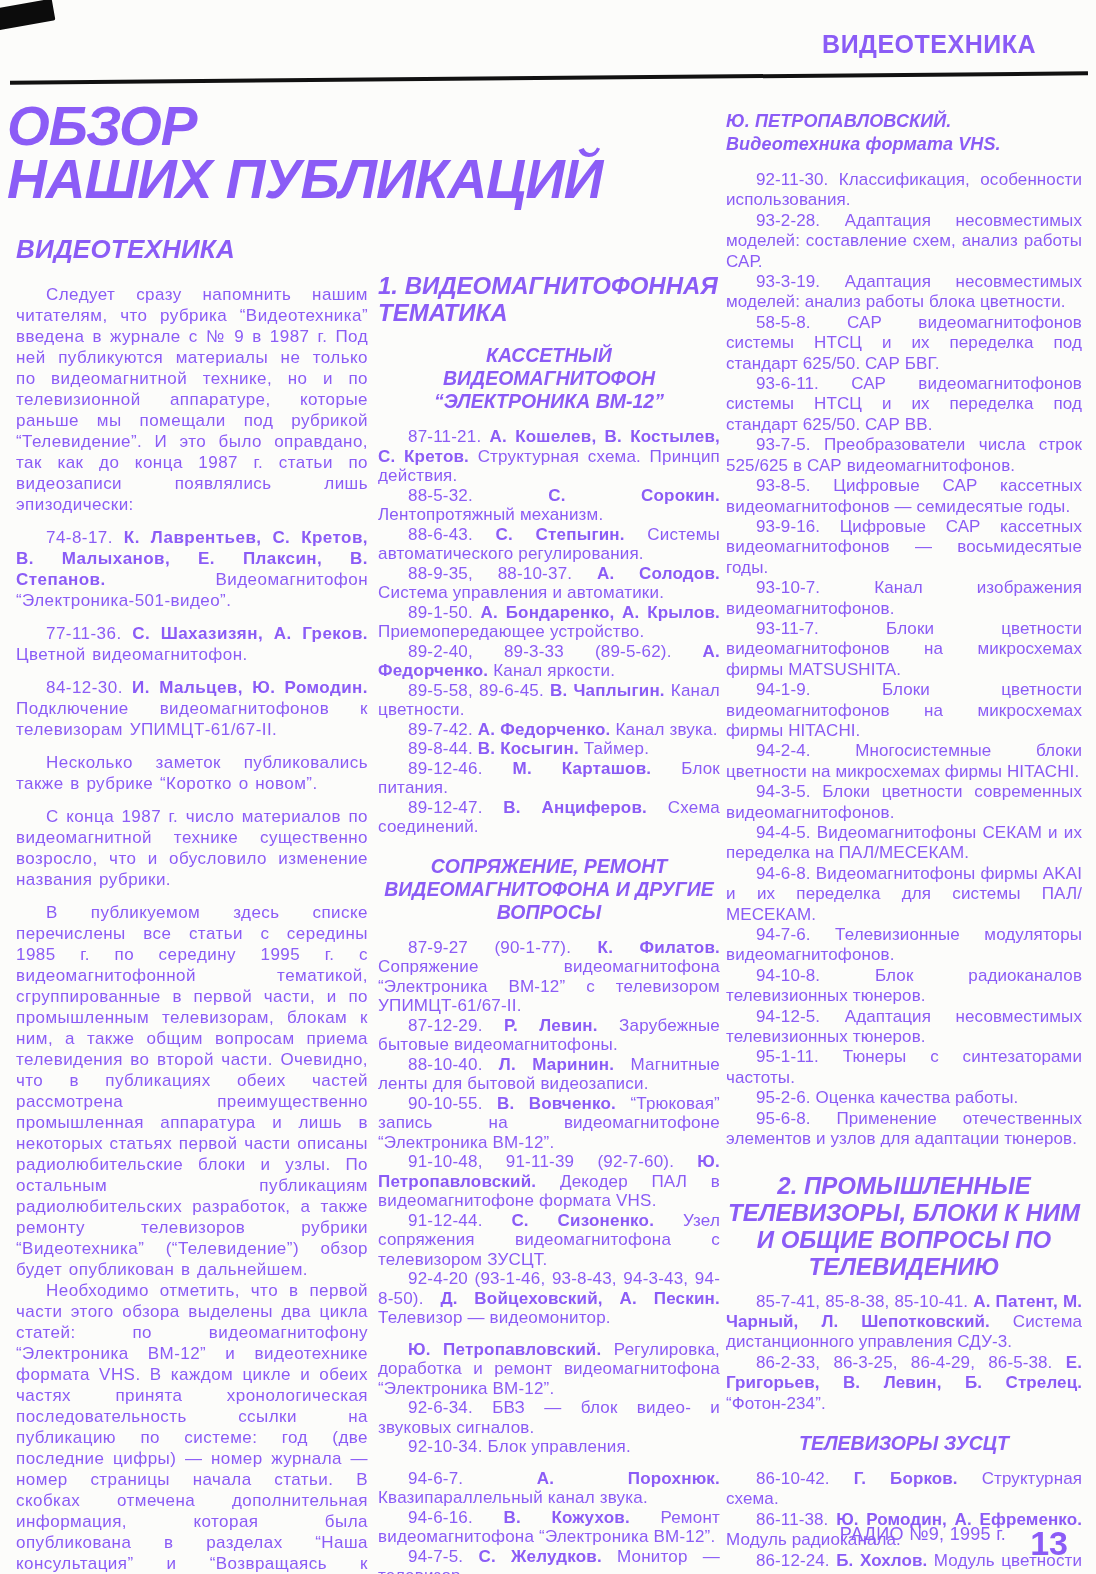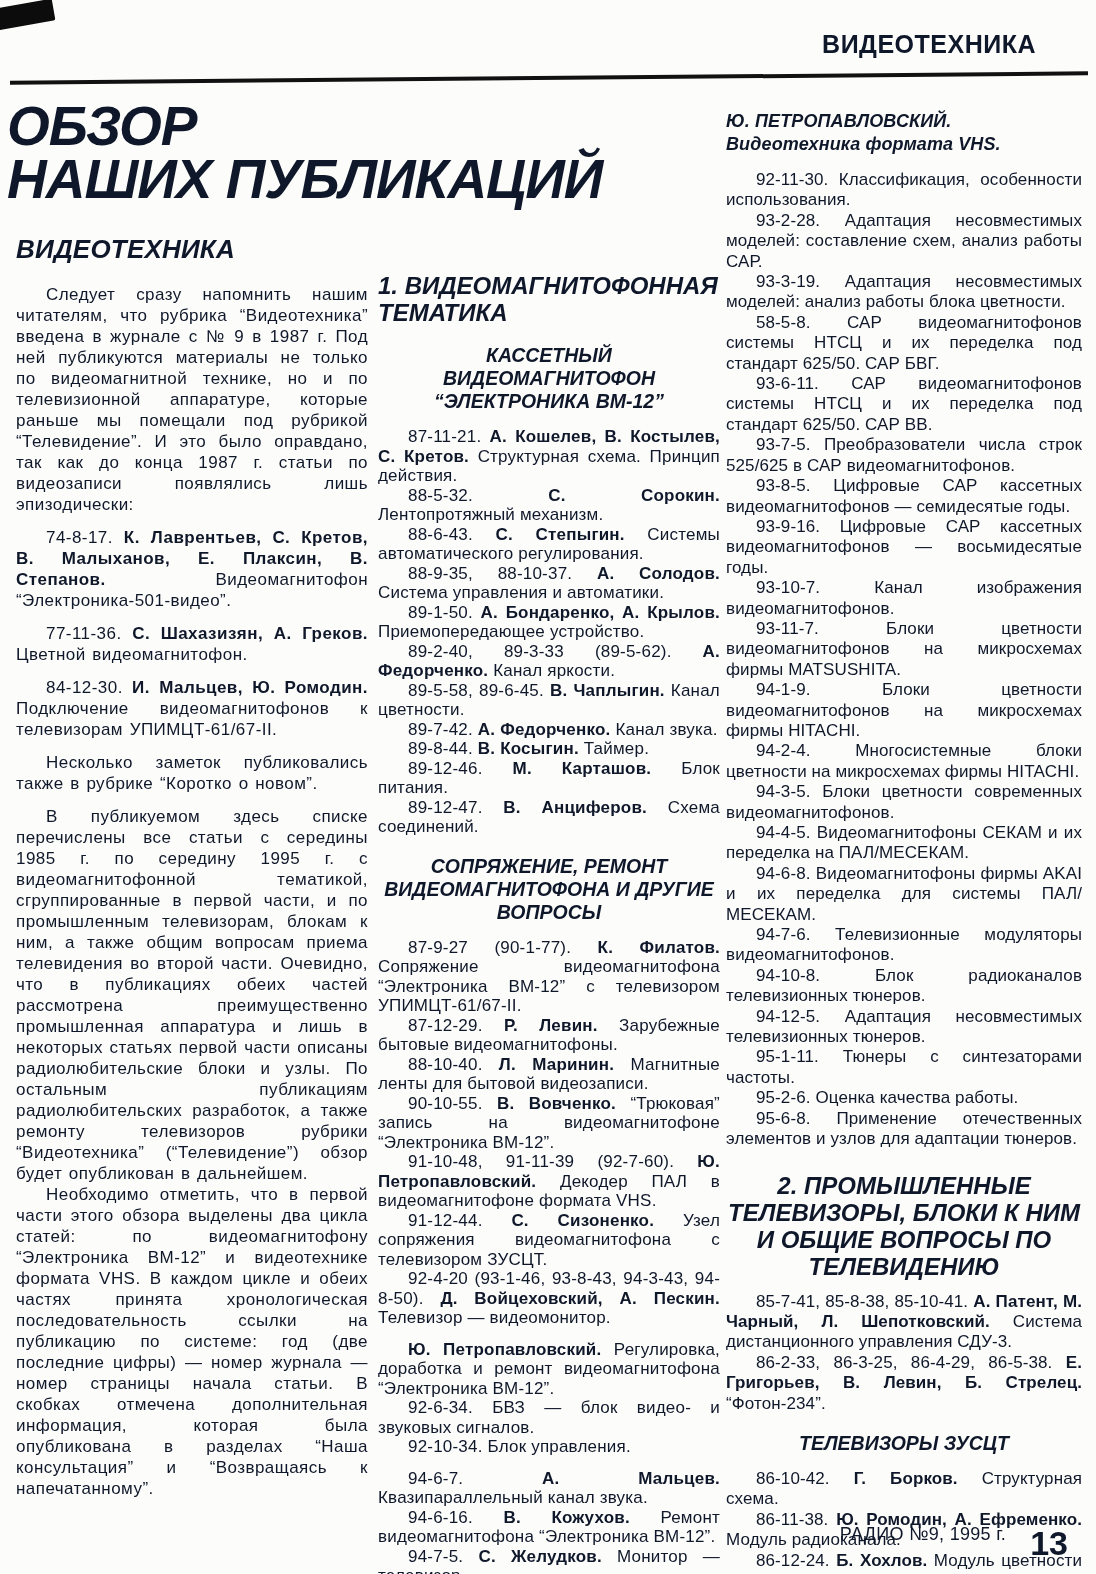--- a/index.html
+++ b/index.html
@@ -1,18 +1,18 @@
 <!DOCTYPE html>
 <html lang="ru"><head>
 <meta charset="utf-8">
 <style>
   html,body{margin:0;padding:0;background:#777;}
   .page{
     position:relative;width:1096px;height:1574px;margin:0 auto;
-    background:#fcfcfa;color:#0f172a;overflow:hidden;
+    background:#fcfcfa;color:#8b5cf6;overflow:hidden;
     font-family:"Liberation Sans","DejaVu Sans",sans-serif;
   }
   .corner-mark{
     position:absolute;left:-10px;top:4px;width:64px;height:22px;
     background:#0c0c0c;transform:rotate(-10deg);border-radius:2px;
   }
   .rubric{
     position:absolute;top:30px;right:60px;
     font-size:25px;font-weight:bold;letter-spacing:.5px;
   }
@@ -71,20 +71,21 @@
     <span>НАШИХ ПУБЛИКАЦИЙ</span>
   </h1>
   <div class="subtitle">ВИДЕОТЕХНИКА</div>
 
   <div class="col col-left">
       <p class="para">Следует сразу напомнить нашим читателям, что рубрика “Видеотехника” введена в журнале с № 9 в 1987 г. Под ней публикуются материалы не только по видеомагнитной технике, но и по телевизионной аппаратуре, которые раньше мы помещали под рубрикой “Телевидение”. И это было оправдано, так как до конца 1987 г. статьи по видеозаписи появлялись лишь эпизодически:</p>
       <p class="entry gap"><span class="ref">74-8-17.</span> <span class="authors">К. Лаврентьев, С. Кретов, В. Малыханов, Е. Плаксин, В. Степанов.</span> <span class="desc">Видеомагнитофон “Электроника-501-видео”.</span> </p>
       <p class="entry gap"><span class="ref">77-11-36.</span> <span class="authors">С. Шахазизян, А. Греков.</span> <span class="desc">Цветной видеомагнитофон.</span> </p>
       <p class="entry gap"><span class="ref">84-12-30.</span> <span class="authors">И. Мальцев, Ю. Ромодин.</span> <span class="desc">Подключение видеомагнитофонов к телевизорам УПИМЦТ-61/67-II.</span> </p>
       <p class="para gap">Несколько заметок публиковались также в рубрике “Коротко о новом”.</p>
+      <p class="para gap">С конца 1987 г. число материалов по видеомагнитной технике существенно возросло, что и обусловило изменение названия рубрики.</p>
       <p class="para gap">В публикуемом здесь списке перечислены все статьи с середины 1985 г. по середину 1995 г. с видеомагнитофонной тематикой, сгруппированные в первой части, и по промышленным телевизорам, блокам к ним, а также общим вопросам приема телевидения во второй части. Очевидно, что в публикациях обеих частей рассмотрена преимущественно промышленная аппаратура и лишь в некоторых статьях первой части описаны радиолюбительские блоки и узлы. По остальным публикациям радиолюбительских разработок, а также ремонту телевизоров рубрики “Видеотехника” (“Телевидение”) обзор будет опубликован в дальнейшем.</p>
       <p class="para">Необходимо отметить, что в первой части этого обзора выделены два цикла статей: по видеомагнитофону “Электроника ВМ-12” и видеотехнике формата VHS. В каждом цикле и обеих частях принята хронологическая последовательность ссылки на публикацию по системе: год (две последние цифры) — номер журнала — номер страницы начала статьи. В скобках отмечена дополнительная информация, которая была опубликована в разделах “Наша консультация” и “Возвращаясь к напечатанному”.</p>
     </div>
   <div class="col col-mid">
       <h2>1. ВИДЕОМАГНИТОФОННАЯ ТЕМАТИКА</h2>
       <h3 class="gap">КАССЕТНЫЙ ВИДЕОМАГНИТОФОН “ЭЛЕКТРОНИКА ВМ-12”</h3>
       <p class="entry"><span class="ref">87-11-21.</span> <span class="authors">А. Кошелев, В. Костылев, С. Кретов.</span> <span class="desc">Структурная схема. Принцип действия.</span> </p>
       <p class="entry"><span class="ref">88-5-32.</span> <span class="authors">С. Сорокин.</span> <span class="desc">Лентопротяжный механизм.</span> </p>
       <p class="entry"><span class="ref">88-6-43.</span> <span class="authors">С. Степыгин.</span> <span class="desc">Системы автоматического регулирования.</span> </p>
       <p class="entry"><span class="ref">88-9-35, 88-10-37.</span> <span class="authors">А. Солодов.</span> <span class="desc">Система управления и автоматики.</span> </p>
@@ -99,21 +100,21 @@
       <p class="entry"><span class="ref">87-9-27 (90-1-77).</span> <span class="authors">К. Филатов.</span> <span class="desc">Сопряжение видеомагнитофона “Электроника ВМ-12” с телевизором УПИМЦТ-61/67-II.</span> </p>
       <p class="entry"><span class="ref">87-12-29.</span> <span class="authors">Р. Левин.</span> <span class="desc">Зарубежные бытовые видеомагнитофоны.</span> </p>
       <p class="entry"><span class="ref">88-10-40.</span> <span class="authors">Л. Маринин.</span> <span class="desc">Магнитные ленты для бытовой видеозаписи.</span> </p>
       <p class="entry"><span class="ref">90-10-55.</span> <span class="authors">В. Вовченко.</span> <span class="desc">“Трюковая” запись на видеомагнитофоне “Электроника ВМ-12”.</span> </p>
       <p class="entry"><span class="ref">91-10-48, 91-11-39 (92-7-60).</span> <span class="authors">Ю. Петропавловский.</span> <span class="desc">Декодер ПАЛ в видеомагнитофоне формата VHS.</span> </p>
       <p class="entry"><span class="ref">91-12-44.</span> <span class="authors">С. Сизоненко.</span> <span class="desc">Узел сопряжения видеомагнитофона с телевизором ЗУСЦТ.</span> </p>
       <p class="entry"><span class="ref">92-4-20 (93-1-46, 93-8-43, 94-3-43, 94-8-50).</span> <span class="authors">Д. Войцеховский, А. Пескин.</span> <span class="desc">Телевизор — видеомонитор.</span> </p>
       <p class="entry gap"><span class="authors">Ю. Петропавловский.</span> <span class="desc">Регулировка, доработка и ремонт видеомагнитофона “Электроника ВМ-12”.</span> </p>
       <p class="entry"><span class="ref">92-6-34.</span> <span class="desc">БВЗ — блок видео- и звуковых сигналов.</span> </p>
       <p class="entry"><span class="ref">92-10-34.</span> <span class="desc">Блок управления.</span> </p>
-      <p class="entry gap"><span class="ref">94-6-7.</span> <span class="authors">А. Мальцев.</span> <span class="desc">Квазипараллельный канал звука.</span> </p>
+      <p class="entry gap"><span class="ref">94-6-7.</span> <span class="authors">А. Порохнюк.</span> <span class="desc">Квазипараллельный канал звука.</span> </p>
       <p class="entry"><span class="ref">94-6-16.</span> <span class="authors">В. Кожухов.</span> <span class="desc">Ремонт видеомагнитофона “Электроника ВМ-12”.</span> </p>
       <p class="entry"><span class="ref">94-7-5.</span> <span class="authors">С. Желудков.</span> <span class="desc">Монитор — телевизор.</span> </p>
     </div>
   <div class="col col-right">
       <p class="lead"><span>Ю. ПЕТРОПАВЛОВСКИЙ.</span><br><span>Видеотехника формата VHS.</span></p>
       <p class="entry"><span class="ref">92-11-30.</span> <span class="desc">Классификация, особенности использования.</span> </p>
       <p class="entry"><span class="ref">93-2-28.</span> <span class="desc">Адаптация несовместимых моделей: составление схем, анализ работы САР.</span> </p>
       <p class="entry"><span class="ref">93-3-19.</span> <span class="desc">Адаптация несовместимых моделей: анализ работы блока цветности.</span> </p>
       <p class="entry"><span class="ref">58-5-8.</span> <span class="desc">САР видеомагнитофонов системы НТСЦ и их переделка под стандарт 625/50. САР БВГ.</span> </p>
       <p class="entry"><span class="ref">93-6-11.</span> <span class="desc">САР видеомагнитофонов системы НТСЦ и их переделка под стандарт 625/50. САР ВВ.</span> </p>

